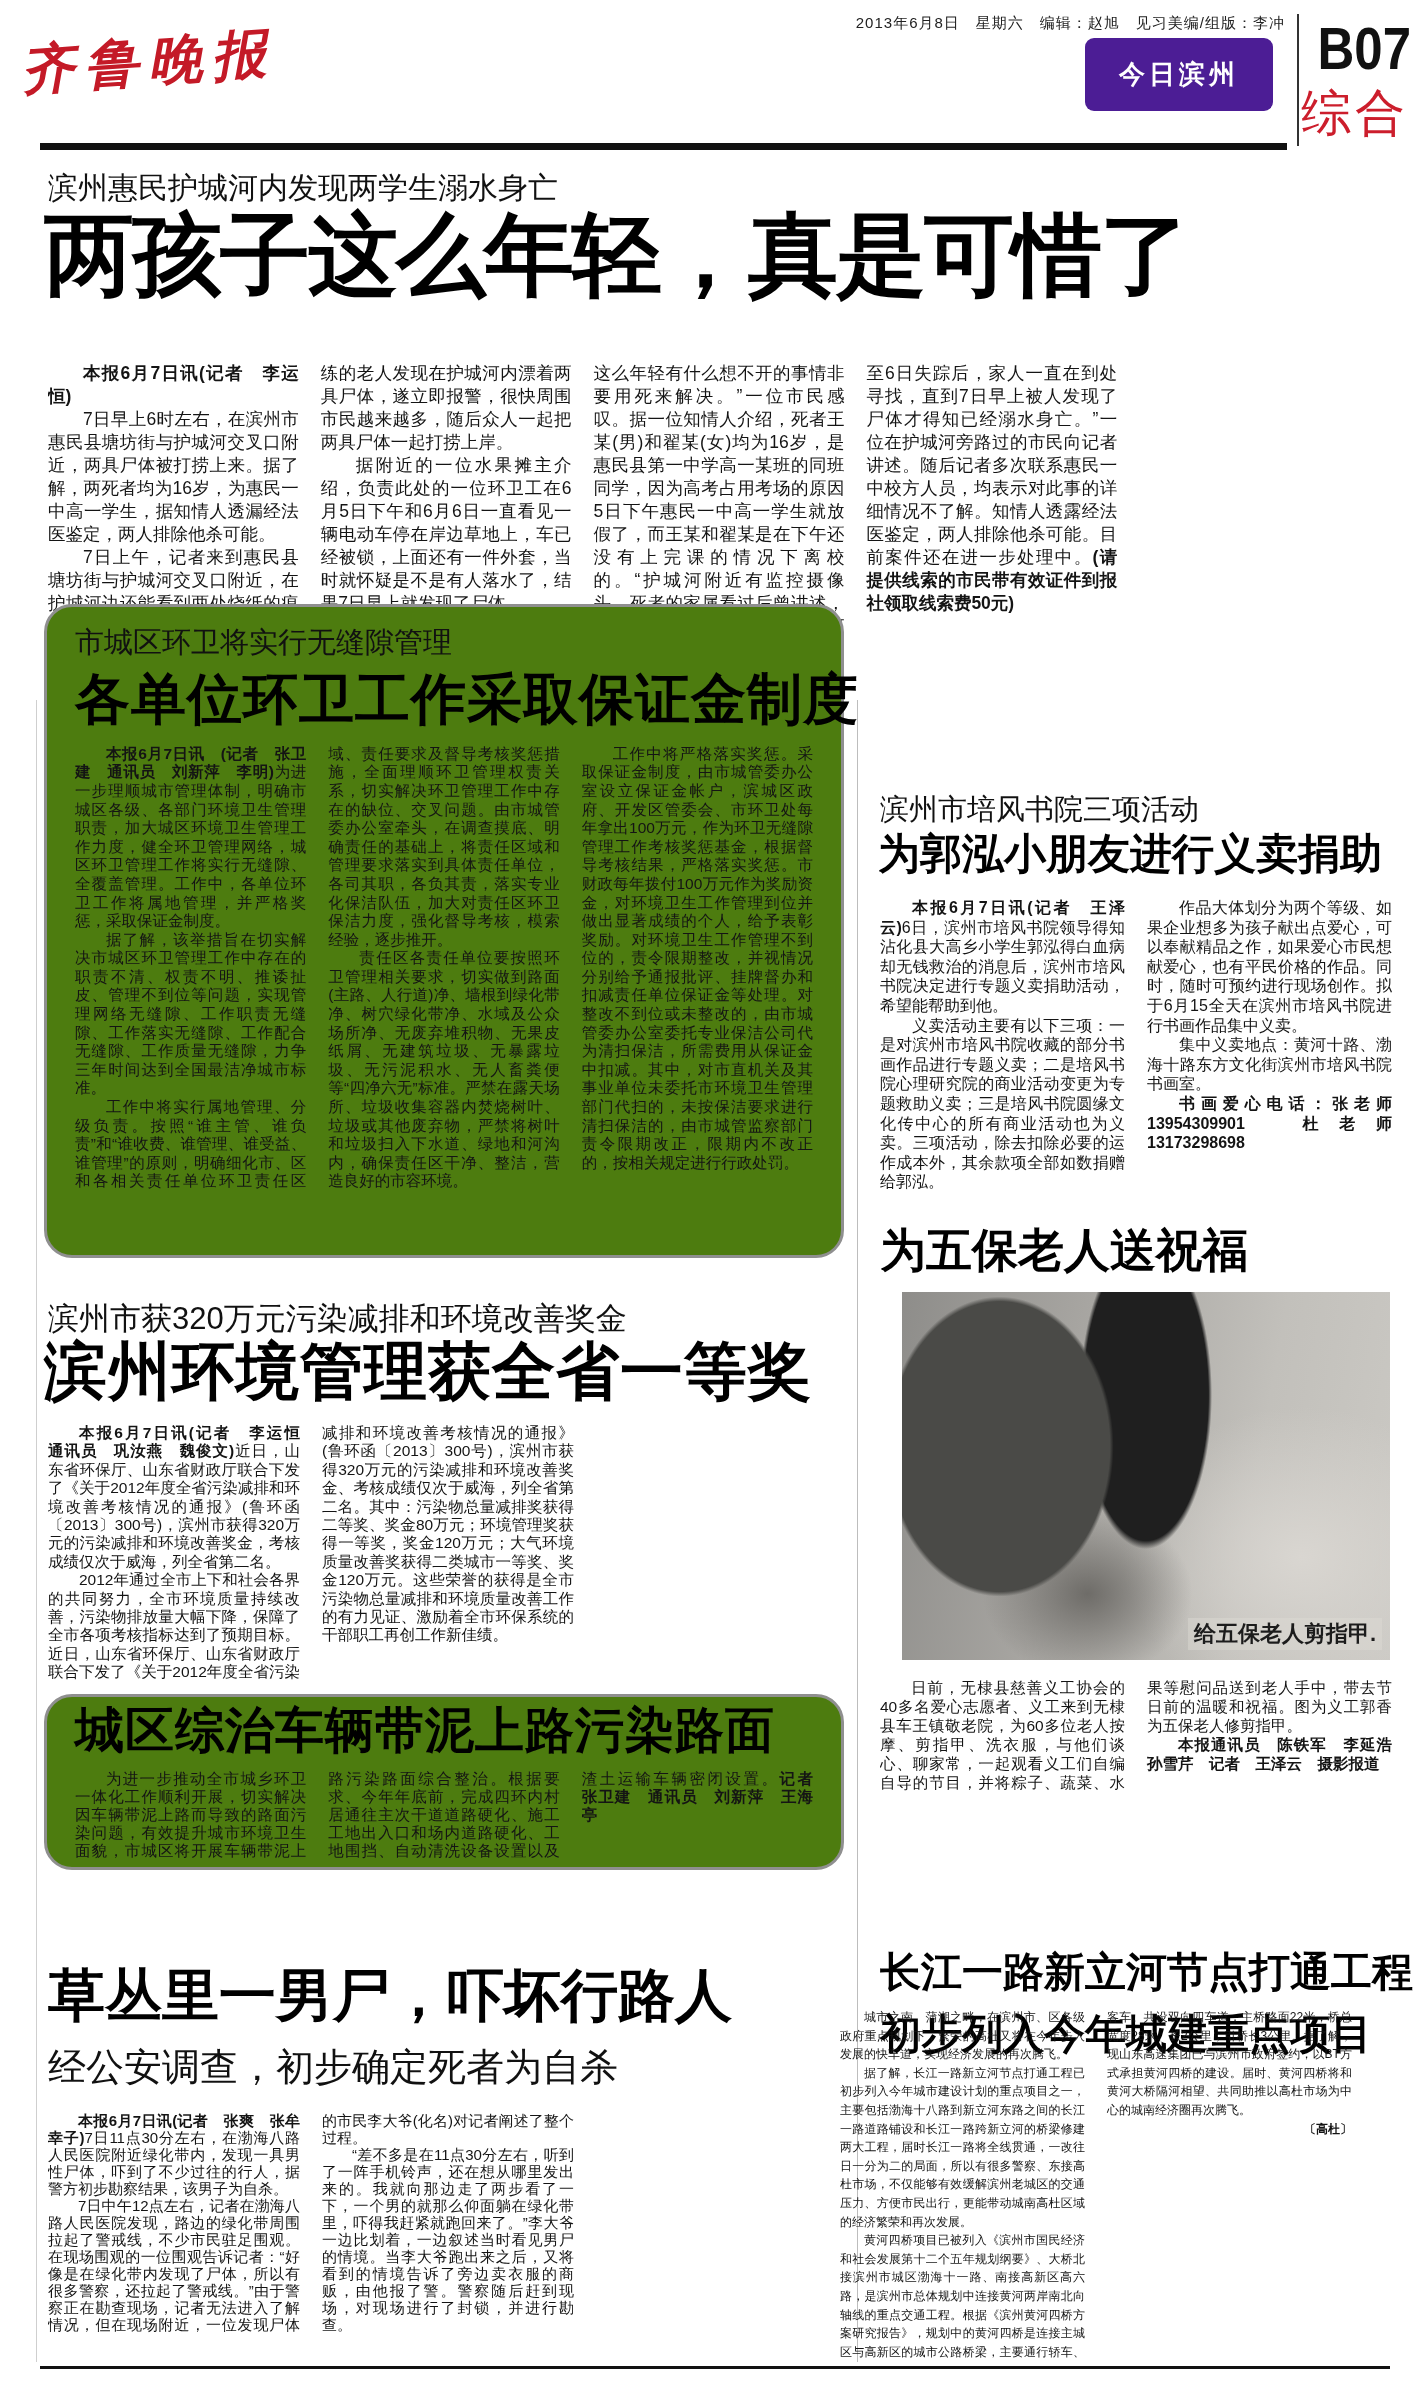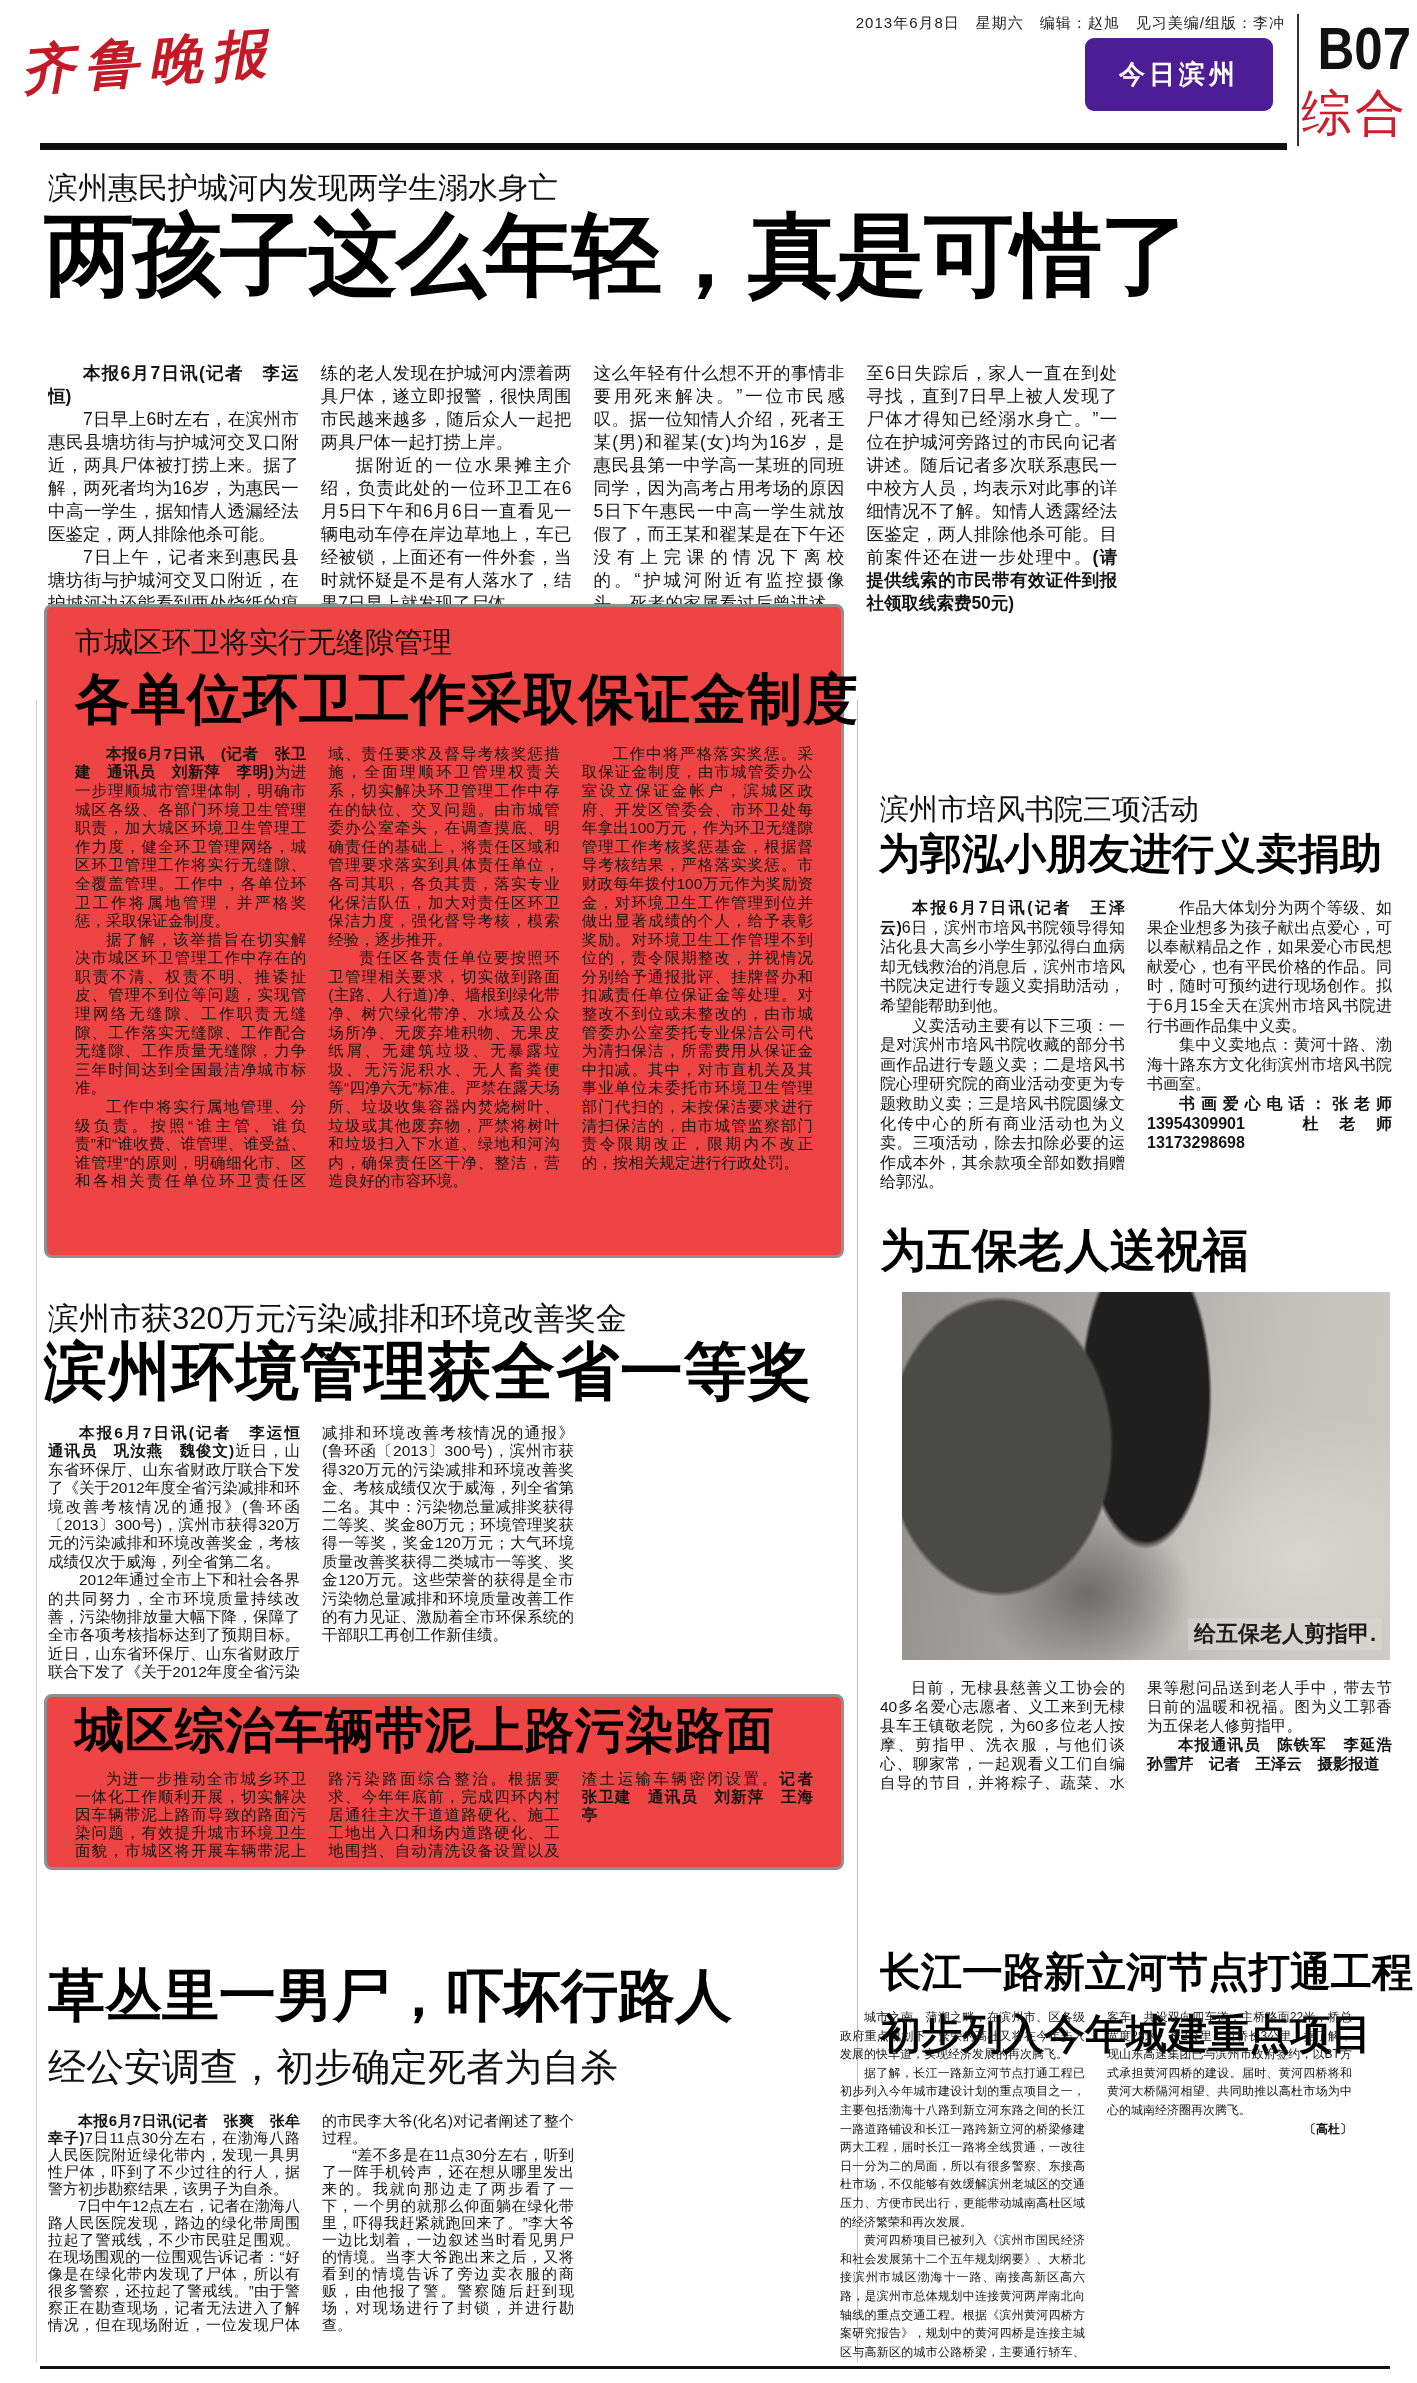--- a/index.html
+++ b/index.html
@@ -19,21 +19,21 @@
   .bottom-rule{left:40px;top:2366px;width:1350px;height:3px;background:#111;}
   .v-divider{left:857px;top:700px;width:1px;height:1662px;background:#bdbdbd;}
   .l-rule{left:36px;top:700px;width:1px;height:1662px;background:#cfcfcf;}
   
   .kicker{font-weight:400;color:#111;}
   .hl{font-weight:900;line-height:1.05;color:#000;white-space:nowrap;}
   .body-cols{text-align:justify;overflow:hidden;color:#141414;column-gap:22px;column-fill:auto;}
   .body-cols p{margin:0;text-indent:2em;}
   .b{font-weight:bold;}
   .byline{font-weight:bold;}
-  .box{border:3px solid #8f8f8f;border-radius:8px;box-sizing:border-box;background:#ef4444;}
+  .box{border:3px solid #8f8f8f;border-radius:28px;box-sizing:border-box;background:#4d7c0f;}
   
   .a1-kicker{left:48px;top:168px;font-size:30px;}
   .a1-hl{left:44px;top:208px;font-size:90px;letter-spacing:-2px;}
   .a1-body{left:48px;top:362px;width:1342px;height:300px;column-count:5;font-size:17.5px;line-height:23px;}
   
   .boxA{left:44px;top:604px;width:800px;height:654px;padding:16px 28px 20px;}
   .a2-kicker{font-size:29px;}
   .a2-hl{font-size:55px;margin-top:8px;letter-spacing:1px;}
   .a2-body{margin-top:16px;column-count:3;height:462px;font-size:15.5px;line-height:18.6px;}
   

